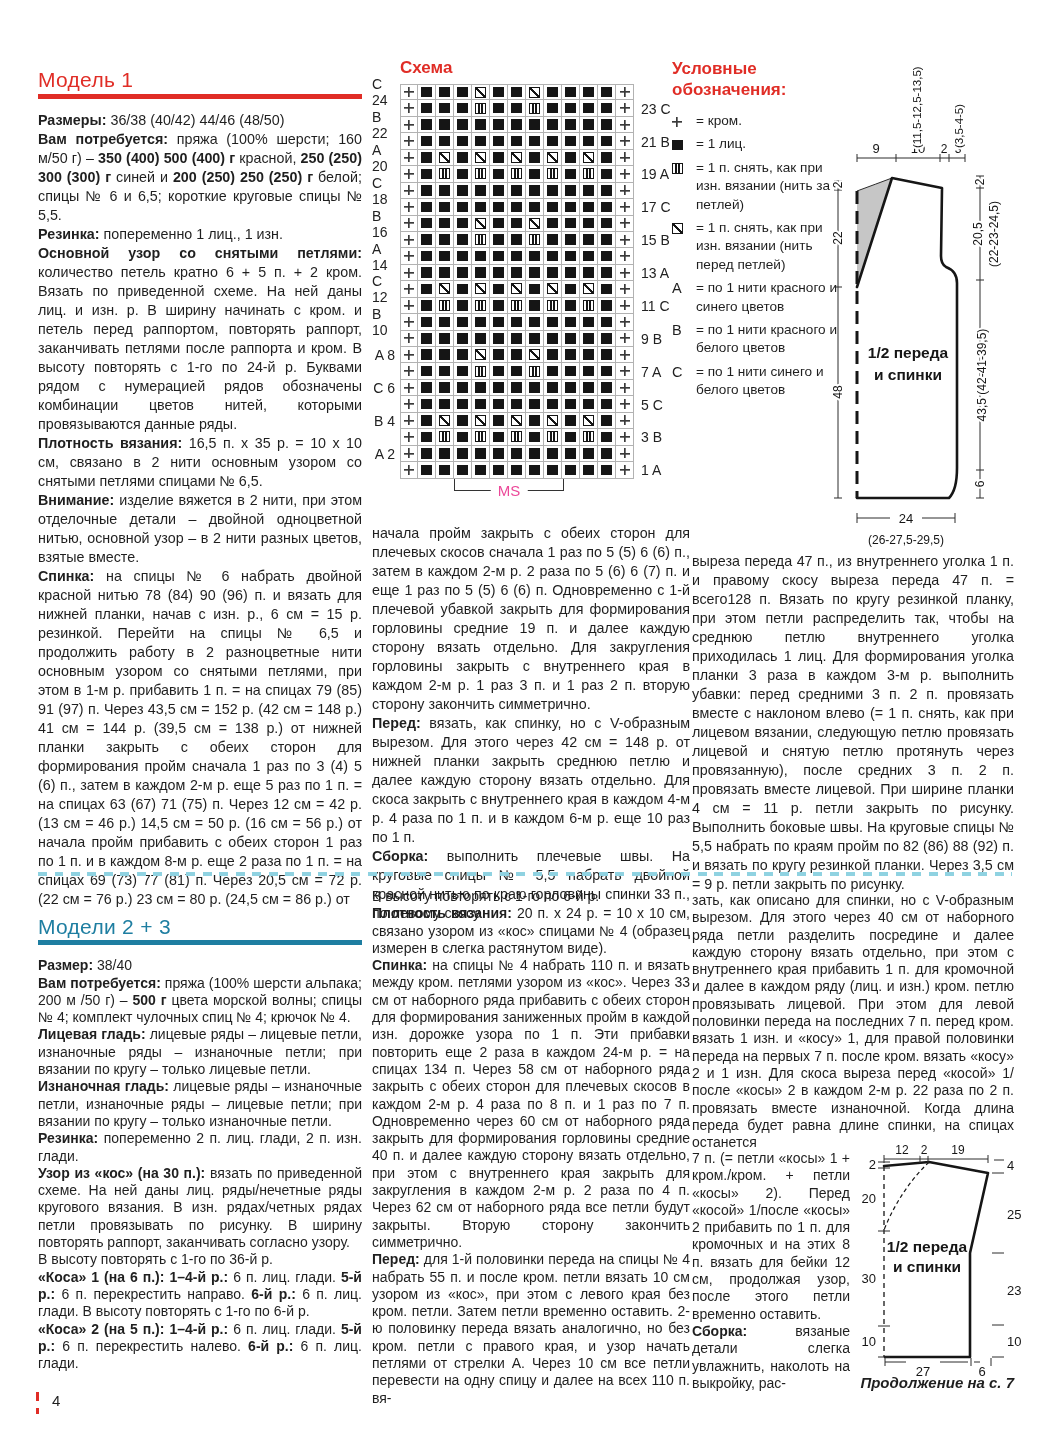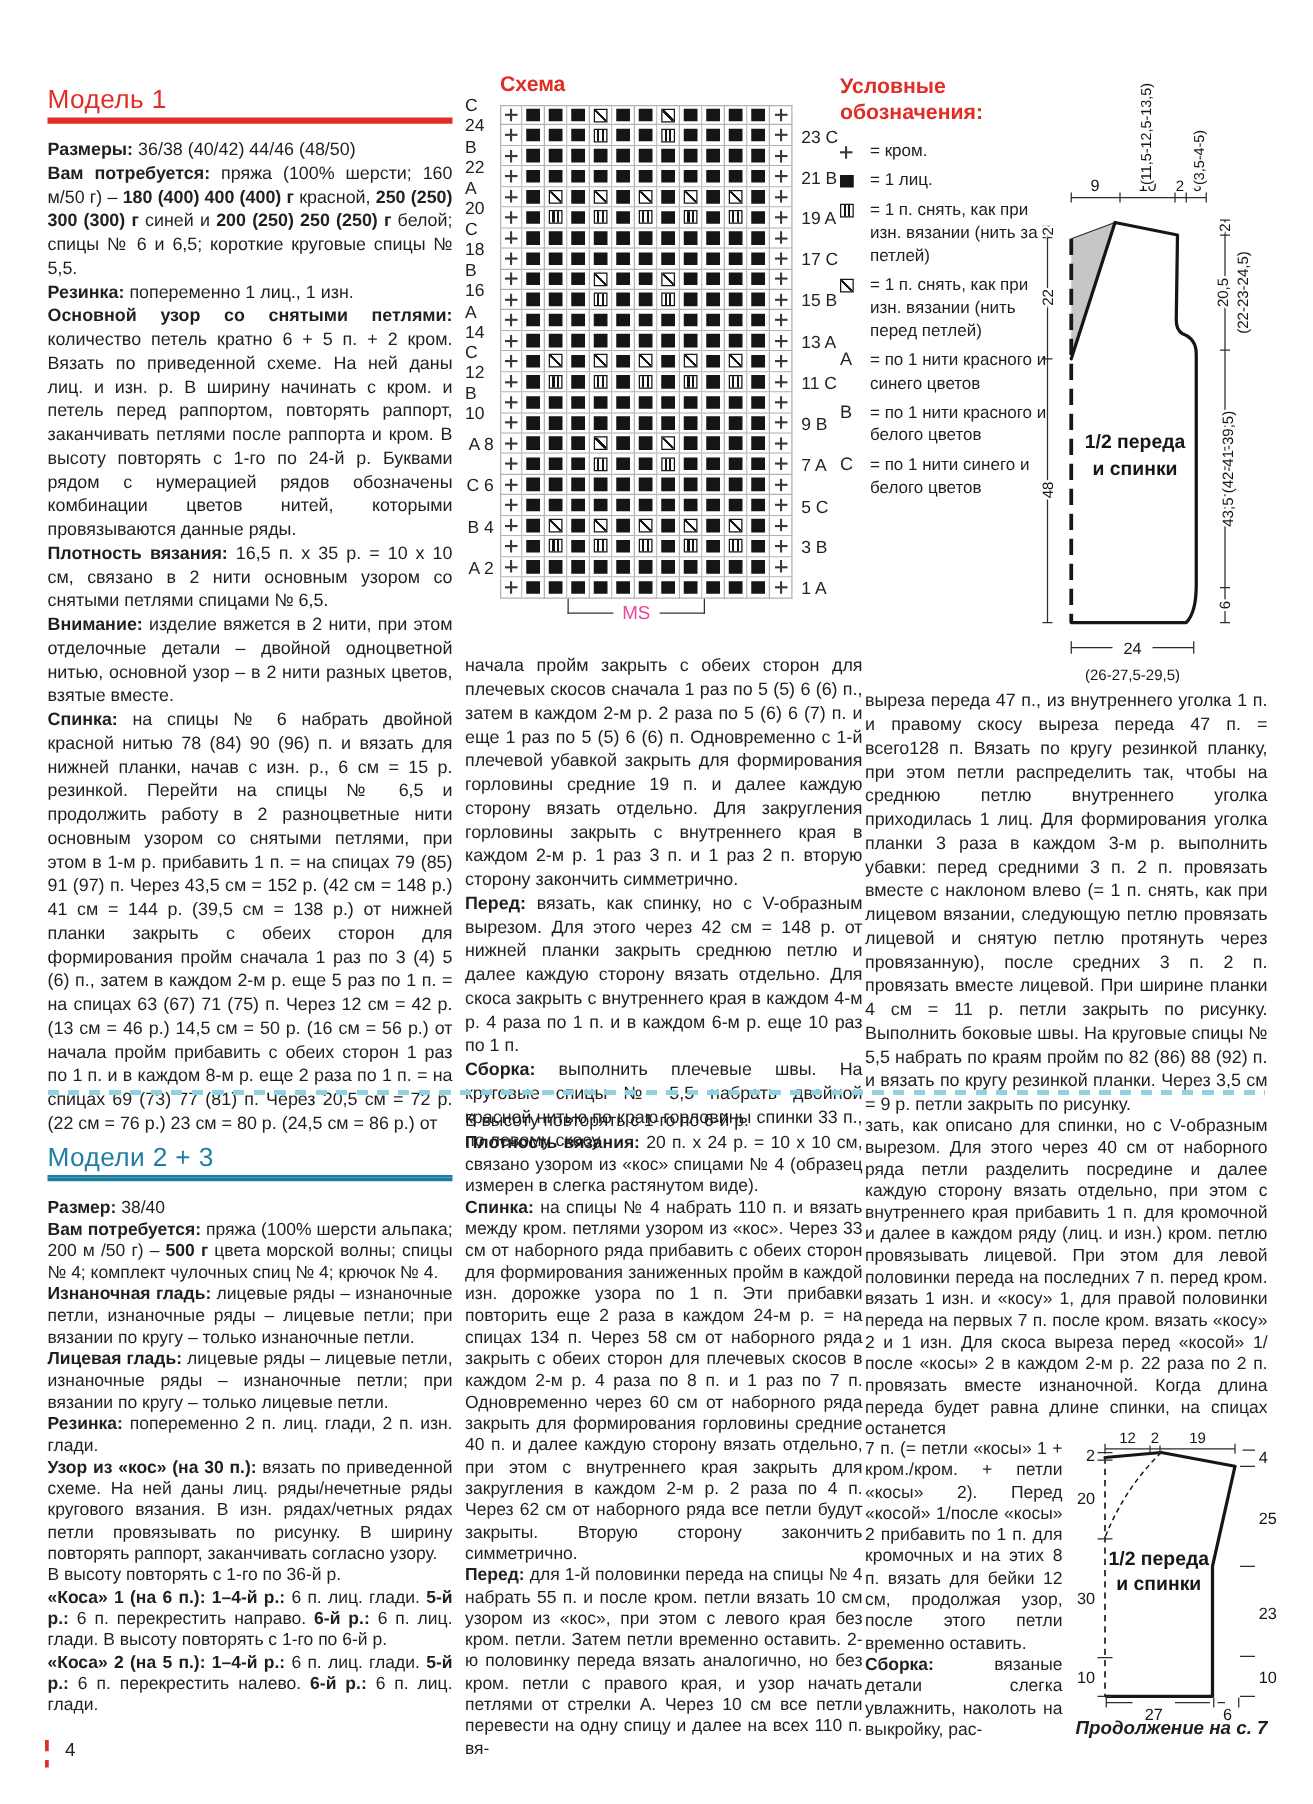--- a/index.html
+++ b/index.html
@@ -74,21 +74,21 @@
 <body>
 
 <div id="page">
 
   <div class="col s1" id="m1-col1" style="left:38px;top:70px;width:324px;">
     <div class="kicker red-text">Модель 1</div>
     <div class="rule red-bg"></div>
     <div class="rule thick red-bg head-gap"></div>
     <div>
         <p class="para"><b>Размеры:</b><span> 36/38 (40/42) 44/46 (48/50)</span></p>
-        <p class="para"><b>Вам потребуется:</b><span> пряжа (100% шерсти; 160 м/50 г) – </span><b>180 (400) 400 (400) г</b><span> красной, </span><b>250 (250) 300 (300) г</b><span> синей и </span><b>200 (250) 250 (250) г</b><span> белой; спицы № 6 и 6,5; короткие круговые спицы № 5,5.</span></p>
+        <p class="para"><b>Вам потребуется:</b><span> пряжа (100% шерсти; 160 м/50 г) – </span><b>350 (400) 500 (400) г</b><span> красной, </span><b>250 (250) 300 (300) г</b><span> синей и </span><b>200 (250) 250 (250) г</b><span> белой; спицы № 6 и 6,5; короткие круговые спицы № 5,5.</span></p>
         <p class="para"><b>Резинка:</b><span> попеременно 1 лиц., 1 изн.</span></p>
         <p class="para"><b>Основной узор со снятыми петлями:</b><span> количество петель кратно 6 + 5 п. + 2 кром. Вязать по приведенной схеме. На ней даны лиц. и изн. р. В ширину начинать с кром. и петель перед раппортом, повторять раппорт, заканчивать петлями после раппорта и кром. В высоту повторять с 1-го по 24-й р. Буквами рядом с нумерацией рядов обозначены комбинации цветов нитей, которыми провязываются данные ряды.</span></p>
         <p class="para"><b>Плотность вязания:</b><span> 16,5 п. х 35 р. = 10 х 10 см, связано в 2 нити основным узором со снятыми петлями спицами № 6,5.</span></p>
         <p class="para"><b>Внимание:</b><span> изделие вяжется в 2 нити, при этом отделочные детали – двойной одноцветной нитью, основной узор – в 2 нити разных цветов, взятые вместе.</span></p>
         <p class="para"><b>Спинка:</b><span> на спицы № 6 набрать двойной красной нитью 78 (84) 90 (96) п. и вязать для нижней планки, начав с изн. р., 6 см = 15 р. резинкой. Перейти на спицы № 6,5 и продолжить работу в 2 разноцветные нити основным узором со снятыми петлями, при этом в 1-м р. прибавить 1 п. = на спицах 79 (85) 91 (97) п. Через 43,5 см = 152 р. (42 см = 148 р.) 41 см = 144 р. (39,5 см = 138 р.) от нижней планки закрыть с обеих сторон для формирования пройм сначала 1 раз по 3 (4) 5 (6) п., затем в каждом 2-м р. еще 5 раз по 1 п. = на спицах 63 (67) 71 (75) п. Через 12 см = 42 р. (13 см = 46 р.) 14,5 см = 50 р. (16 см = 56 р.) от начала пройм прибавить с обеих сторон 1 раз по 1 п. и в каждом 8-м р. еще 2 раза по 1 п. = на спицах 69 (73) 77 (81) п. Через 20,5 см = 72 р. (22 см = 76 р.) 23 см = 80 р. (24,5 см = 86 р.) от</span></p>
       </div>
   </div>
 
   <div class="col" id="chart-block" style="left:372px;top:58px;width:310px;">
     <div id="chart-heading" class="red-text">Схема</div>
@@ -545,22 +545,22 @@
 
   <div id="divider" style="left:38px;top:872px;width:974px;"></div>
 
   <div class="col s2" id="m23-col1" style="left:38px;top:886px;width:324px;">
     <div class="kicker teal-text">Модели 2 + 3</div>
     <div class="rule teal-bg"></div>
     <div class="rule thick teal-bg head-gap"></div>
     <div>
         <p class="para"><b>Размер:</b><span> 38/40</span></p>
         <p class="para"><b>Вам потребуется:</b><span> пряжа (100% шерсти альпака; 200 м /50 г) – </span><b>500 г</b><span> цвета морской волны; спицы № 4; комплект чулочных спиц № 4; крючок № 4.</span></p>
+        <p class="para"><b>Лицевая гладь:</b><span> лицевые ряды – лицевые петли, изнаночные ряды – изнаночные петли; при вязании по кругу – только лицевые петли.</span></p>
         <p class="para"><b>Изнаночная гладь:</b><span> лицевые ряды – изнаночные петли, изнаночные ряды – лицевые петли; при вязании по кругу – только изнаночные петли.</span></p>
-        <p class="para"><b>Лицевая гладь:</b><span> лицевые ряды – лицевые петли, изнаночные ряды – изнаночные петли; при вязании по кругу – только лицевые петли.</span></p>
         <p class="para"><b>Резинка:</b><span> попеременно 2 п. лиц. глади, 2 п. изн. глади.</span></p>
         <p class="para"><b>Узор из «кос» (на 30 п.):</b><span> вязать по приведенной схеме. На ней даны лиц. ряды/нечетные ряды кругового вязания. В изн. рядах/четных рядах петли провязывать по рисунку. В ширину повторять раппорт, заканчивать согласно узору.</span></p>
         <p class="para"><span>В высоту повторять с 1-го по 36-й р.</span></p>
         <p class="para"><b>«Коса» 1 (на 6 п.): 1–4-й р.:</b><span> 6 п. лиц. глади. </span><b>5-й р.:</b><span> 6 п. перекрестить направо. </span><b>6-й р.:</b><span> 6 п. лиц. глади. В высоту повторять с 1-го по 6-й р.</span></p>
         <p class="para"><b>«Коса» 2 (на 5 п.): 1–4-й р.:</b><span> 6 п. лиц. глади. </span><b>5-й р.:</b><span> 6 п. перекрестить налево. </span><b>6-й р.:</b><span> 6 п. лиц. глади.</span></p>
       </div>
   </div>
   <div class="col s2" id="m23-col2" style="left:372px;top:888px;width:318px;">
       <p class="para"><span>В высоту повторять с 1-го по 6-й р.</span></p>
       <p class="para"><b>Плотность вязания:</b><span> 20 п. х 24 р. = 10 х 10 см, связано узором из «кос» спицами № 4 (образец измерен в слегка растянутом виде).</span></p>

